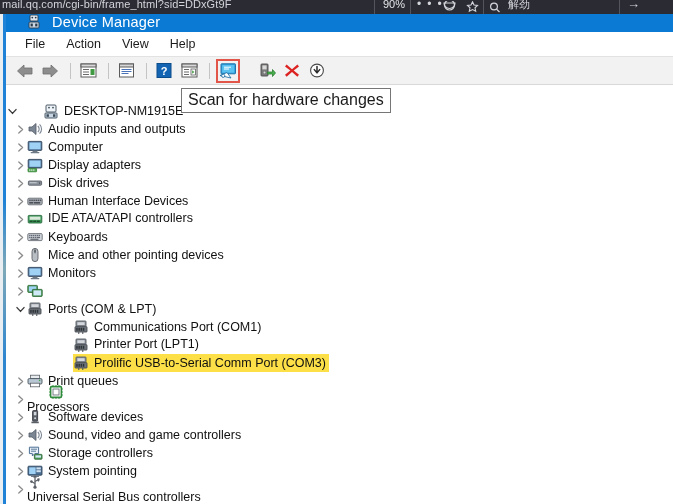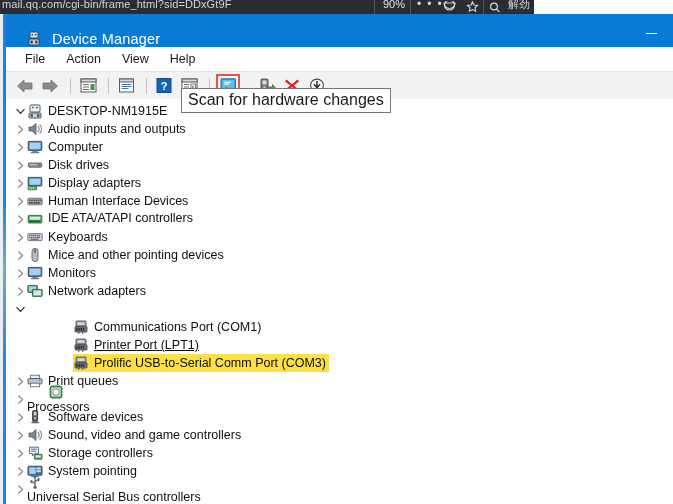--- a/index.html
+++ b/index.html
@@ -3,21 +3,21 @@
 <meta charset="utf-8">
 <style>
   html,body{margin:0;padding:0;}
   body{
     width:673px;height:504px;overflow:hidden;
     font-family:"Liberation Sans","DejaVu Sans",sans-serif;
     background:#ffffff;position:relative;
   }
   
   #browser-strip{
-    position:absolute;left:0;top:0;width:534px;height:14px;
+    position:absolute;left:0;top:0;width:673px;height:14px;
     background:#2b2b33;color:#c9ccd1;font-size:10px;overflow:hidden;
     display:flex;align-items:center;
   }
   #browser-url{
     position:absolute;left:2px;top:-2px;white-space:nowrap;
     font-size:11px;color:#d2d5da;letter-spacing:.1px;
   }
   #browser-zoom{position:absolute;left:383px;top:-2px;font-size:11px;color:#e3e5e9;}
   .chrome-div{position:absolute;top:0;width:1px;height:14px;background:#53555e;}
   #browser-icons{position:absolute;left:417px;top:-3px;font-size:12px;color:#d2d5da;letter-spacing:6px;}
@@ -33,22 +33,22 @@
     position:absolute;left:0;top:14px;width:3px;height:490px;
     background:#e8eef2;
   }
 
   
   #dm-window{
     position:absolute;left:6px;top:14px;width:667px;height:490px;
     background:#ffffff;overflow:hidden;
   }
   #titlebar{
-    position:relative;height:33px;background:#0a7ad4;
-    display:flex;align-items:flex-end;
+    position:relative;height:18px;background:#0a7ad4;
+    display:flex;align-items:flex-start;
   }
   #titlebar-icon{
     width:16px;height:16px;margin-left:20px;margin-right:10px;position:relative;flex:none;
   }
   #title-text{
     color:#ffffff;font-size:14.5px;letter-spacing:.2px;
   }
   #min-btn{
     position:absolute;right:0;top:0;width:44px;height:33px;
     display:flex;align-items:center;justify-content:center;
@@ -94,21 +94,21 @@
     white-space:nowrap;
   }
   .row.sel .label-wrap{background:#fde047;}
   .twisty{
     width:13px;height:18px;flex:none;display:flex;align-items:center;justify-content:center;
     color:#555;font-size:9px;
   }
   .twisty svg{display:block;}
   .ico{width:16px;height:16px;flex:none;margin-right:5px;position:relative;}
   .label-wrap{padding:1px 3px 1px 0;}
-  .lvl0{padding-left:8px;}
+  .lvl0{gap:24px;}
   .lvl1{padding-left:8px;}
   .lvl2{padding-left:54px;}
   .lvl2 .ico{margin-left:0;}
 </style>
 </head>
 <body>
 
 <div id="browser-strip">
   <span id="browser-url">mail.qq.com/cgi-bin/frame_html?sid=DDxGt9F</span>
   <span class="chrome-div" style="left:374px;"></span>
@@ -310,43 +310,43 @@
         </span>
       </div>
       <div class="row lvl1">
         <span class="twisty">
           <svg width="9" height="9" viewBox="0 0 9 9">
             <path d="M2.8 1 L6.6 4.5 L2.8 8" fill="none" stroke="#8a8a8a" stroke-width="1.3" stroke-linecap="round" stroke-linejoin="round"></path>
           </svg>
         </span>
         <span class="label-wrap" style="display: inline-flex; align-items: center;">
           <span class="ico"><svg width="16" height="16" viewBox="0 0 16 16">
-              <rect x="1.4" y="6" width="13.2" height="4.2" rx="0.8" fill="#8c939b" stroke="#5a6069" stroke-width="0.9"></rect>
-              <rect x="2.6" y="7.2" width="7" height="1" fill="#c9cdd2"></rect>
-              <circle cx="12.6" cy="8.1" r="0.8" fill="#4c5159"></circle>
-            </svg></span>
-          <span>Disk drives</span>
-        </span>
-      </div>
-      <div class="row lvl1">
-        <span class="twisty">
-          <svg width="9" height="9" viewBox="0 0 9 9">
-            <path d="M2.8 1 L6.6 4.5 L2.8 8" fill="none" stroke="#8a8a8a" stroke-width="1.3" stroke-linecap="round" stroke-linejoin="round"></path>
-          </svg>
-        </span>
-        <span class="label-wrap" style="display: inline-flex; align-items: center;">
-          <span class="ico"><svg width="16" height="16" viewBox="0 0 16 16">
               <rect x="1.2" y="2.4" width="13.6" height="8.6" rx="0.8" fill="#4c6f94" stroke="#31465c" stroke-width="0.9"></rect>
               <rect x="2.4" y="3.5" width="11.2" height="6.3" fill="#9fd2f5"></rect>
               <rect x="1" y="11.4" width="8.6" height="3.4" rx="0.5" fill="#4fa84f" stroke="#327c33" stroke-width="0.8"></rect>
               <rect x="2.2" y="12.4" width="1.2" height="1.4" fill="#dfe9df"></rect>
               <rect x="4.2" y="12.4" width="1.2" height="1.4" fill="#dfe9df"></rect>
               <rect x="6.2" y="12.4" width="1.2" height="1.4" fill="#dfe9df"></rect>
             </svg></span>
           <span>Display adapters</span>
+        </span>
+      </div>
+      <div class="row lvl1">
+        <span class="twisty">
+          <svg width="9" height="9" viewBox="0 0 9 9">
+            <path d="M2.8 1 L6.6 4.5 L2.8 8" fill="none" stroke="#8a8a8a" stroke-width="1.3" stroke-linecap="round" stroke-linejoin="round"></path>
+          </svg>
+        </span>
+        <span class="label-wrap" style="display: inline-flex; align-items: center;">
+          <span class="ico"><svg width="16" height="16" viewBox="0 0 16 16">
+              <rect x="1.4" y="6" width="13.2" height="4.2" rx="0.8" fill="#8c939b" stroke="#5a6069" stroke-width="0.9"></rect>
+              <rect x="2.6" y="7.2" width="7" height="1" fill="#c9cdd2"></rect>
+              <circle cx="12.6" cy="8.1" r="0.8" fill="#4c5159"></circle>
+            </svg></span>
+          <span>Disk drives</span>
         </span>
       </div>
       <div class="row lvl1">
         <span class="twisty">
           <svg width="9" height="9" viewBox="0 0 9 9">
             <path d="M2.8 1 L6.6 4.5 L2.8 8" fill="none" stroke="#8a8a8a" stroke-width="1.3" stroke-linecap="round" stroke-linejoin="round"></path>
           </svg>
         </span>
         <span class="label-wrap" style="display: inline-flex; align-items: center;">
           <span class="ico"><svg width="16" height="16" viewBox="0 0 16 16">
@@ -442,78 +442,91 @@
             <path d="M2.8 1 L6.6 4.5 L2.8 8" fill="none" stroke="#8a8a8a" stroke-width="1.3" stroke-linecap="round" stroke-linejoin="round"></path>
           </svg>
         </span>
         <span class="label-wrap" style="display: inline-flex; align-items: center;">
           <span class="ico"><svg width="16" height="16" viewBox="0 0 16 16">
               <rect x="0.8" y="2.4" width="9.6" height="7" rx="0.7" fill="#4f9a58" stroke="#2f6b38" stroke-width="0.9"></rect>
               <rect x="1.9" y="3.4" width="7.4" height="5" fill="#9fd2f5"></rect>
               <rect x="5.4" y="6.4" width="9.8" height="7" rx="0.7" fill="#4f9a58" stroke="#2f6b38" stroke-width="0.9"></rect>
               <rect x="6.5" y="7.4" width="7.6" height="5" fill="#cfe9f8"></rect>
             </svg></span>
-          <span>Network adapters</span>
         </span>
       </div>
       <div class="row lvl1">
         <span class="twisty">
           <svg width="9" height="9" viewBox="0 0 9 9">
             <path d="M1 2.6 L4.5 6.4 L8 2.6" fill="none" stroke="#3a3a3a" stroke-width="1.4" stroke-linecap="round" stroke-linejoin="round"></path>
           </svg>
         </span>
-      </div>
-      <div class="row lvl2">
-        <span class="twisty"></span>
         <span class="label-wrap" style="display: inline-flex; align-items: center;">
           <span class="ico"><svg width="16" height="16" viewBox="0 0 16 16">
               <rect x="3" y="2" width="10" height="5.2" rx="0.6" fill="#8b9199" stroke="#565b62" stroke-width="0.9"></rect>
               <rect x="4.4" y="3.2" width="7.2" height="2.8" fill="#d4d8dd"></rect>
               <rect x="2" y="7.6" width="12" height="5.4" rx="0.6" fill="#6e747c" stroke="#4a4f56" stroke-width="0.9"></rect>
               <rect x="3.2" y="8.8" width="1.5" height="3" fill="#2e3338"></rect>
               <rect x="5.4" y="8.8" width="1.5" height="3" fill="#2e3338"></rect>
               <rect x="7.6" y="8.8" width="1.5" height="3" fill="#2e3338"></rect>
               <rect x="9.8" y="8.8" width="1.5" height="3" fill="#2e3338"></rect>
               <rect x="5" y="13.2" width="1.4" height="1.6" fill="#565b62"></rect>
               <rect x="9" y="13.2" width="1.4" height="1.6" fill="#565b62"></rect>
             </svg></span>
-          <span>Communications Port (COM1)</span>
+          <span>Ports (COM &amp; LPT)</span>
         </span>
       </div>
       <div class="row lvl2">
         <span class="twisty"></span>
-        <span class="label-wrap" style="display: inline-flex; align-items: center; text-decoration: underline;">
+        <span class="label-wrap" style="display: inline-flex; align-items: center;">
           <span class="ico"><svg width="16" height="16" viewBox="0 0 16 16">
               <rect x="3" y="2" width="10" height="5.2" rx="0.6" fill="#8b9199" stroke="#565b62" stroke-width="0.9"></rect>
               <rect x="4.4" y="3.2" width="7.2" height="2.8" fill="#d4d8dd"></rect>
               <rect x="2" y="7.6" width="12" height="5.4" rx="0.6" fill="#6e747c" stroke="#4a4f56" stroke-width="0.9"></rect>
               <rect x="3.2" y="8.8" width="1.5" height="3" fill="#2e3338"></rect>
               <rect x="5.4" y="8.8" width="1.5" height="3" fill="#2e3338"></rect>
               <rect x="7.6" y="8.8" width="1.5" height="3" fill="#2e3338"></rect>
               <rect x="9.8" y="8.8" width="1.5" height="3" fill="#2e3338"></rect>
               <rect x="5" y="13.2" width="1.4" height="1.6" fill="#565b62"></rect>
               <rect x="9" y="13.2" width="1.4" height="1.6" fill="#565b62"></rect>
             </svg></span>
-          <span>Printer Port (LPT1)</span>
-        </span>
-      </div>
-      <div class="row lvl2 sel">
+          <span>Communications Port (COM1)</span>
+        </span>
+      </div>
+      <div class="row lvl2">
         <span class="twisty"></span>
-        <span class="label-wrap" style="display: inline-flex; align-items: center;">
+        <span class="label-wrap" style="display: inline-flex; ">
           <span class="ico"><svg width="16" height="16" viewBox="0 0 16 16">
               <rect x="3" y="2" width="10" height="5.2" rx="0.6" fill="#8b9199" stroke="#565b62" stroke-width="0.9"></rect>
               <rect x="4.4" y="3.2" width="7.2" height="2.8" fill="#d4d8dd"></rect>
               <rect x="2" y="7.6" width="12" height="5.4" rx="0.6" fill="#6e747c" stroke="#4a4f56" stroke-width="0.9"></rect>
               <rect x="3.2" y="8.8" width="1.5" height="3" fill="#2e3338"></rect>
               <rect x="5.4" y="8.8" width="1.5" height="3" fill="#2e3338"></rect>
               <rect x="7.6" y="8.8" width="1.5" height="3" fill="#2e3338"></rect>
               <rect x="9.8" y="8.8" width="1.5" height="3" fill="#2e3338"></rect>
               <rect x="5" y="13.2" width="1.4" height="1.6" fill="#565b62"></rect>
               <rect x="9" y="13.2" width="1.4" height="1.6" fill="#565b62"></rect>
             </svg></span>
+          <span>Printer Port (LPT1)</span>
+        </span>
+      </div>
+      <div class="row lvl2 sel">
+        <span class="twisty"></span>
+        <span class="label-wrap" style="display: inline-flex; align-items: center;">
+          <span class="ico"><svg width="16" height="16" viewBox="0 0 16 16">
+              <rect x="3" y="2" width="10" height="5.2" rx="0.6" fill="#8b9199" stroke="#565b62" stroke-width="0.9"></rect>
+              <rect x="4.4" y="3.2" width="7.2" height="2.8" fill="#d4d8dd"></rect>
+              <rect x="2" y="7.6" width="12" height="5.4" rx="0.6" fill="#6e747c" stroke="#4a4f56" stroke-width="0.9"></rect>
+              <rect x="3.2" y="8.8" width="1.5" height="3" fill="#2e3338"></rect>
+              <rect x="5.4" y="8.8" width="1.5" height="3" fill="#2e3338"></rect>
+              <rect x="7.6" y="8.8" width="1.5" height="3" fill="#2e3338"></rect>
+              <rect x="9.8" y="8.8" width="1.5" height="3" fill="#2e3338"></rect>
+              <rect x="5" y="13.2" width="1.4" height="1.6" fill="#565b62"></rect>
+              <rect x="9" y="13.2" width="1.4" height="1.6" fill="#565b62"></rect>
+            </svg></span>
           <span>Prolific USB-to-Serial Comm Port (COM3)</span>
         </span>
       </div>
       <div class="row lvl1">
         <span class="twisty">
           <svg width="9" height="9" viewBox="0 0 9 9">
             <path d="M2.8 1 L6.6 4.5 L2.8 8" fill="none" stroke="#8a8a8a" stroke-width="1.3" stroke-linecap="round" stroke-linejoin="round"></path>
           </svg>
         </span>
         <span class="label-wrap" style="display: inline-flex; align-items: center;">

